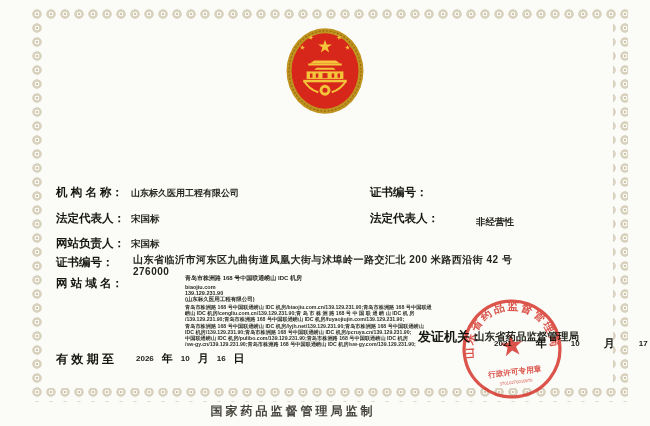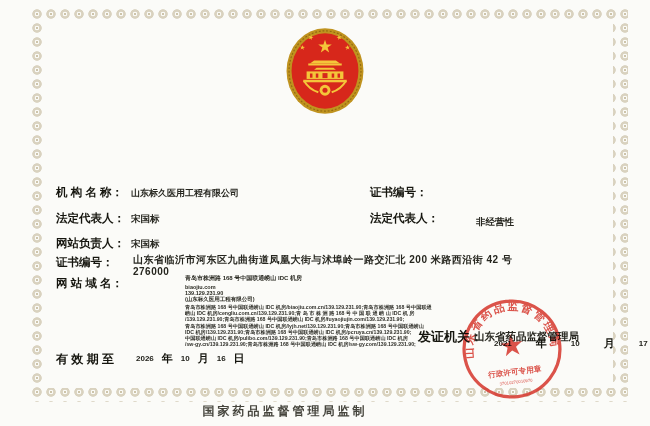--- a/index.html
+++ b/index.html
@@ -36,21 +36,21 @@
   .domain-l1{font-size:6px;font-weight:700;color:#2a2a22;margin-bottom:1px;white-space:nowrap;}
   .domain-l2{font-size:5.5px;font-weight:700;color:#2a2a22;white-space:nowrap;}
   .domain-dense{margin-top:1px;}
   .domain-dense div{font-size:5.2px;line-height:6.2px;font-weight:700;color:#30302a;white-space:nowrap;}
   .date-row{display:flex;align-items:center;}
   .date-num{font-weight:700;font-size:8px;color:#1d1d16;}
   .date-unit{font-weight:700;font-size:11px;color:#15150e;}
   .issue-lbl{font-weight:700;font-size:13px;color:#15150e;white-space:nowrap;}
   .issue-val{font-weight:700;font-size:10.5px;color:#26261f;white-space:nowrap;}
   .footer{
-    left:0;top:403px;width:570px;text-align:center;
+    left:8px;top:403px;width:570px;text-align:center;
     font-family:"Liberation Serif","DejaVu Serif",serif;
     font-weight:700;font-size:12px;letter-spacing:3px;color:#45443c;
   }
   .seal-wrap{left:459px;top:296px;width:106px;height:106px;transform:rotate(-7deg);
     mix-blend-mode:multiply;opacity:0.85;z-index:3;}
   .emblem-wrap{left:283px;top:25px;width:84px;height:92px;}
 </style>
 </head>
 <body>
 

